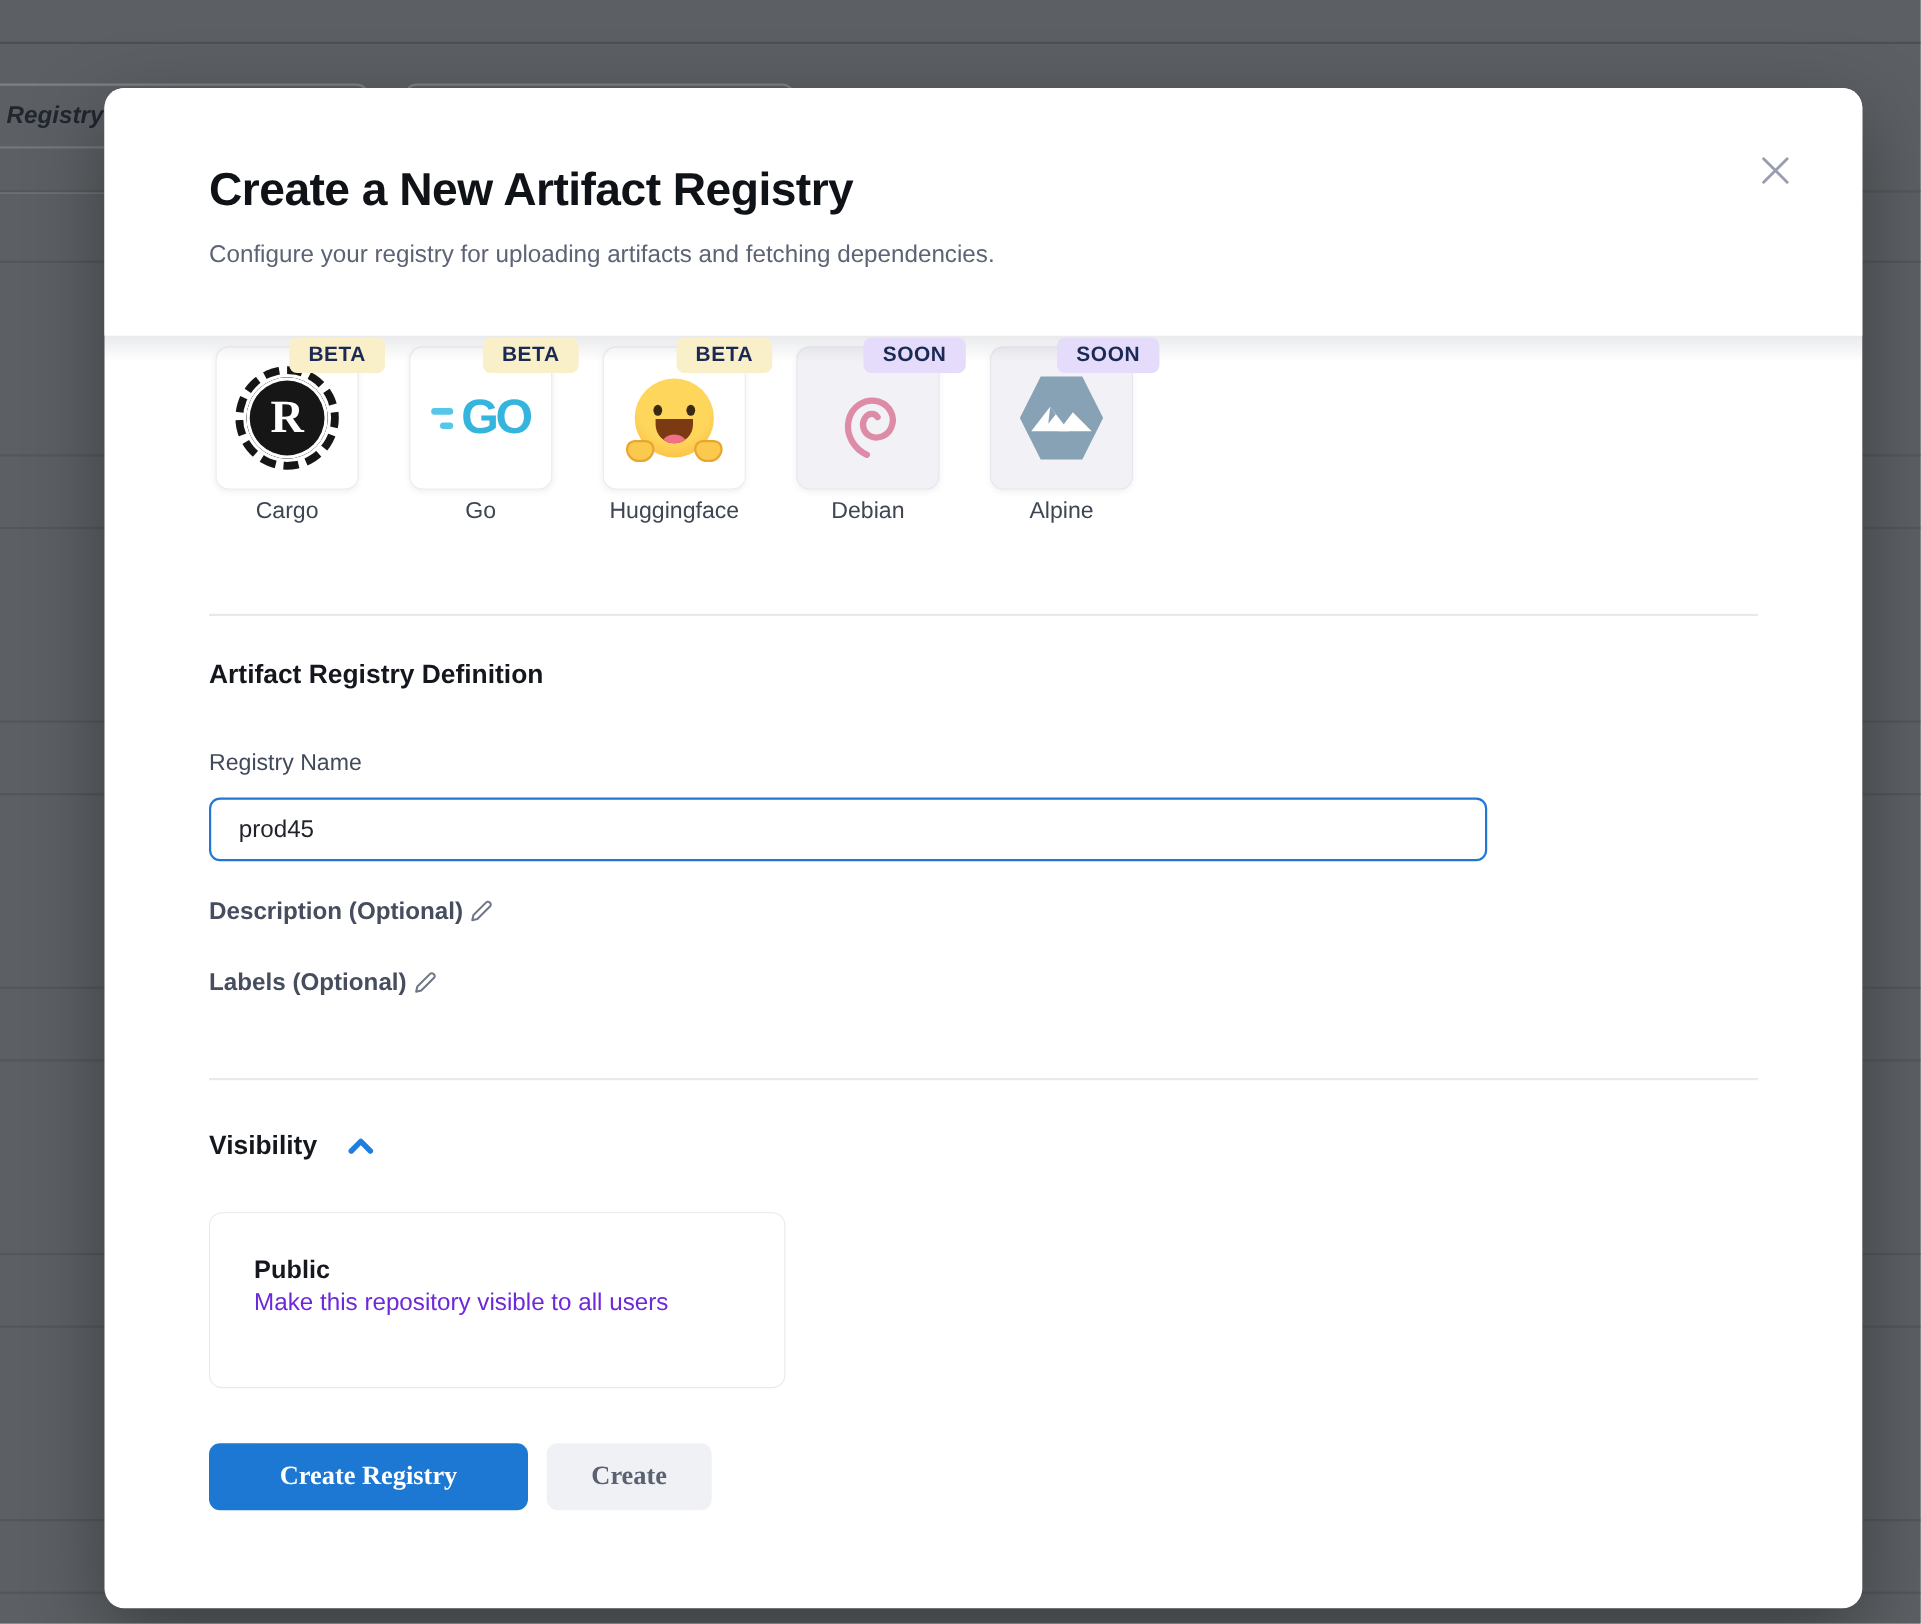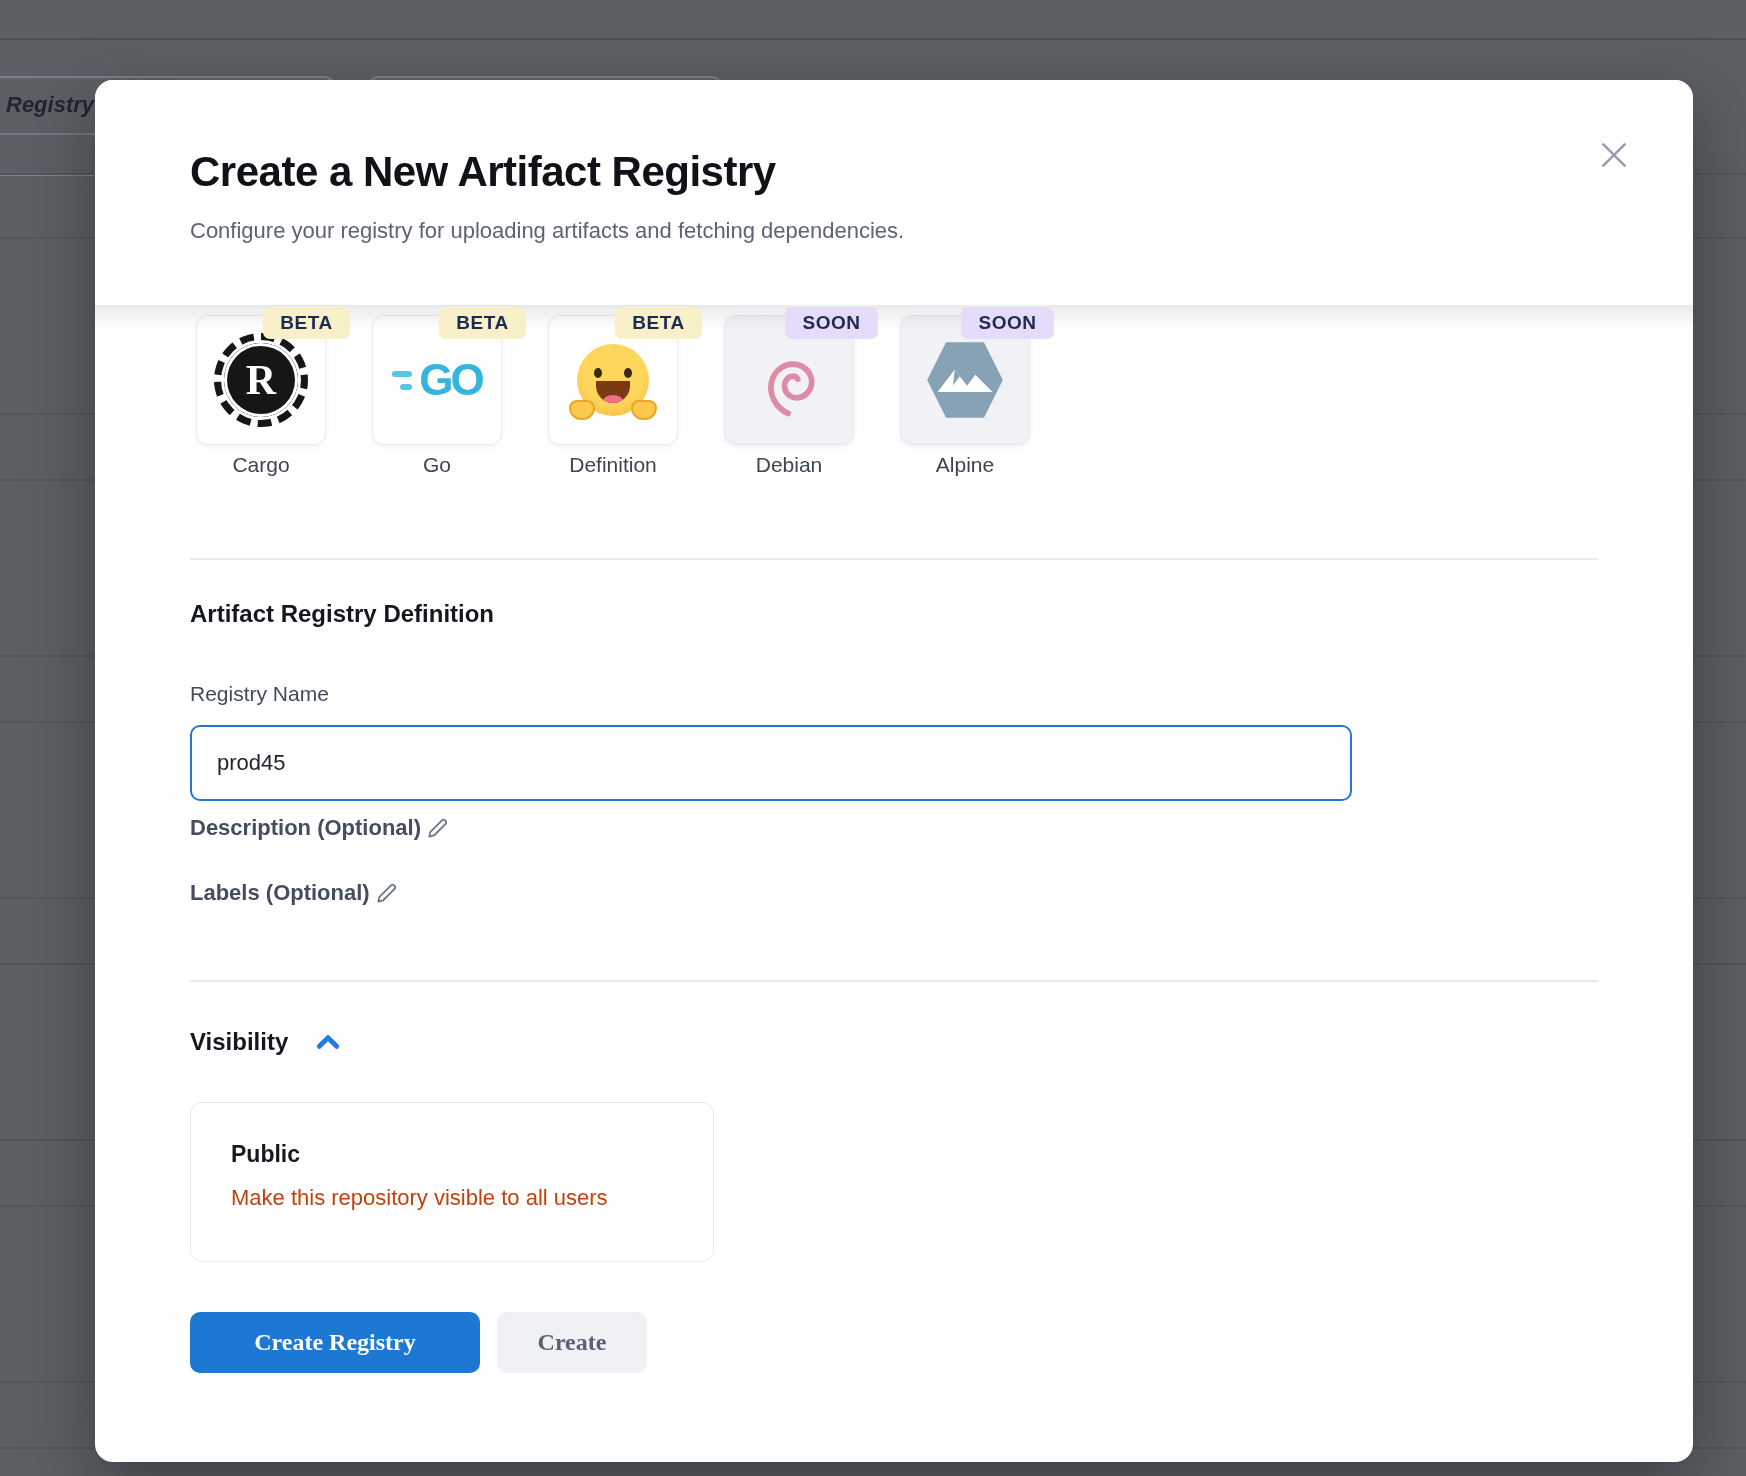--- a/index.html
+++ b/index.html
@@ -62,37 +62,37 @@
   .hf-mouth { position:absolute; left:19px; top:37px; width:34px; height:22px; background:#7c3a12;
               border-radius:0 0 34px 34px; overflow:hidden; }
   .hf-tongue { position:absolute; left:7px; bottom:-4px; width:20px; height:12px; background:#ef7087; border-radius:50%; }
   .hf-hand { position:absolute; bottom:-4px; width:26px; height:20px; background:#fbc94e;
              border:2px solid #e8a62e; border-radius:8px 8px 12px 12px; }
 
   
   .divider { position:absolute; left:95px; width:1408px; height:2px; background:#e8e9ed; }
   .section-heading { position:absolute; left:95px; font-size:24px; font-weight:700; color:#14171d; }
   .field-label { position:absolute; left:95px; font-size:21px; font-weight:500; color:#414a5a; }
-  .name-input { position:absolute; left:95px; top:645px; width:1162px; height:76px;
+  .name-input { position:absolute; left:95px; top:645px; width:1162px; height:58px;
                 border:2.5px solid #2376d4; border-radius:10px; background:#fff;
                 font-family:"Liberation Sans", sans-serif; font-size:22px; color:#1f2329;
                 padding:12px 25px; outline:none; }
   .opt-row { position:absolute; left:95px; display:flex; align-items:center; gap:4px; }
   .opt-label { font-size:22px; font-weight:700; color:#454d5e; }
   .pencil-btn { width:26px; height:26px; display:flex; align-items:center; justify-content:center; cursor:pointer; }
 
   
   .vis-head-row { position:absolute; left:95px; top:948px; display:flex; align-items:center; gap:26px; }
   .chevron-btn { width:28px; height:24px; display:flex; align-items:center; justify-content:center; cursor:pointer; }
   .vis-card { position:absolute; top:1022px; height:160px; border-radius:12px; background:#fff;
               border:1.5px solid #e8e9ee; overflow:hidden; cursor:pointer; }
   .vis-card.public { left:95px; width:524px; }
   .vis-card.private { left:654px; width:627px; border:2.5px solid #1c78d2; background:#eaf6fd; }
   .vis-title { position:absolute; left:40px; top:38px; font-size:23px; font-weight:700; color:#15181e; }
-  .vis-desc { position:absolute; left:40px; top:82px; font-size:22px; color:#c2410c; white-space:nowrap; }
+  .vis-desc { position:absolute; left:40px; top:68px; font-size:22px; color:#6d28d9; white-space:nowrap; }
   .corner-check { position:absolute; top:-1px; right:-1px; width:58px; height:58px; background:#1c78d2;
                   clip-path:polygon(0 0, 100% 0, 100% 100%); }
   .corner-check svg { position:absolute; top:7px; right:6px; }
 
   
   .btn { position:absolute; top:1232px; height:61px; border:none; border-radius:10px;
          font-family:Liberation Serif, serif; font-size:24px; font-weight:700; cursor:pointer; }
   .btn-primary { left:95px; width:290px; background:#1c78d2; color:#ffffff; }
   .btn-secondary { left:402px; width:150px; background:#f0f1f5; color:#5a6170; }
 </style>
@@ -163,21 +163,21 @@
     </div>
 
     <div class="badge beta" style="left:168px">BETA</div>
     <div class="badge beta" style="left:344px">BETA</div>
     <div class="badge beta" style="left:520px">BETA</div>
     <div class="badge soon" style="left:690px">SOON</div>
     <div class="badge soon" style="left:866px">SOON</div>
 
     <div class="type-label" style="left:78px">Cargo</div>
     <div class="type-label" style="left:254px">Go</div>
-    <div class="type-label" style="left:430px">Definition</div>
+    <div class="type-label" style="left:430px">Huggingface</div>
     <div class="type-label" style="left:606px">Debian</div>
     <div class="type-label" style="left:782px">Alpine</div>
 
     <div class="divider" style="top:478px"></div>
 
     <div class="section-heading" style="top:520px">Artifact Registry Definition</div>
     <div class="field-label" style="top:602px">Registry Name</div>
     <input class="name-input" type="text" value="prod45" style="">
 
     <div class="opt-row" style="top:735px">

